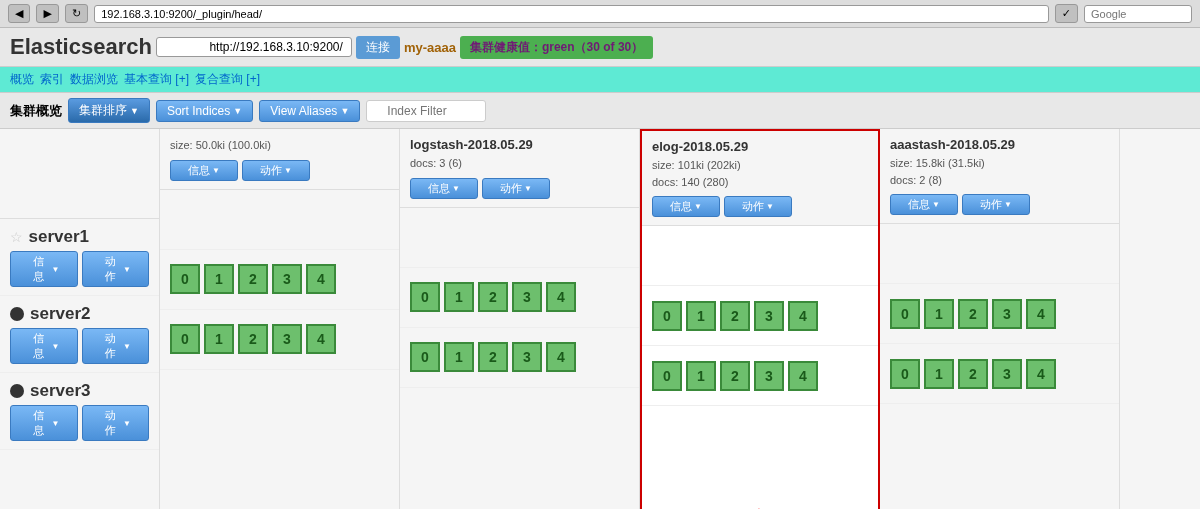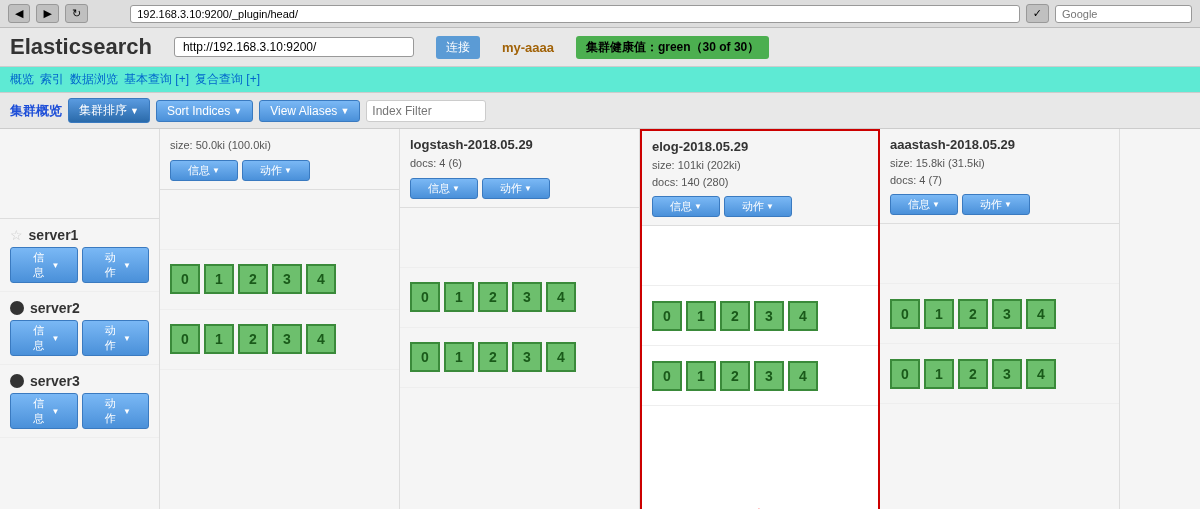--- a/index.html
+++ b/index.html
@@ -1,51 +1,51 @@
 <!DOCTYPE html>
 <html><head>
   <meta charset="utf-8">
   <style>
     * { box-sizing: border-box; margin: 0; padding: 0; }
     body { font-family: Arial, sans-serif; font-size: 12px; background: #f0f0f0; color: #333; }
 
     
     .browser-chrome { background: #ddd; padding: 4px 8px; display: flex; align-items: center; gap: 6px; border-bottom: 1px solid #bbb; }
     .nav-btn { background: #c0c0c0; border: 1px solid #999; border-radius: 3px; padding: 2px 6px; cursor: pointer; font-size: 11px; }
-    .address-bar { flex: 1; background: white; border: 1px solid #999; border-radius: 3px; padding: 2px 6px; font-size: 11px; margin-left: 36px; }
-    .search-bar { background: white; border: 1px solid #999; border-radius: 3px; padding: 2px 6px; font-size: 11px; width: 137px; }
-
-    
-    .app-header { background: #e8e8e8; padding: 6px 10px; display: flex; align-items: center; gap: 22px; border-bottom: 1px solid #ccc; }
+    .address-bar { flex: 1; background: white; border: 1px solid #999; border-radius: 3px; padding: 2px 6px; font-size: 11px; }
+    .search-bar { background: white; border: 1px solid #999; border-radius: 3px; padding: 2px 6px; font-size: 11px; width: 108px; }
+
+    
+    .app-header { background: #e8e8e8; padding: 6px 10px; display: flex; align-items: center; gap: 4px; border-bottom: 1px solid #ccc; }
     .app-title { font-size: 22px; font-weight: bold; color: #333; }
-    .server-input { border: 1px solid #999; border-radius: 3px; padding: 2px 8px; font-size: 12px; width: 240px; }
+    .server-input { border: 1px solid #999; border-radius: 3px; padding: 2px 8px; font-size: 12px; width: 196px; text-align: right; }
     .connect-btn { background: #5b9bd5; color: white; border: none; border-radius: 3px; padding: 3px 10px; cursor: pointer; font-size: 12px; }
     .cluster-name { font-size: 13px; font-weight: bold; color: #a16207; }
-    .status-badge { background: #4caf50; color: #000000; padding: 3px 10px; border-radius: 3px; font-size: 12px; font-weight: bold; }
+    .status-badge { background: #4caf50; color: #701a75; padding: 3px 10px; border-radius: 3px; font-size: 12px; font-weight: bold; }
 
     
     .nav-bar { background: #5eead4; padding: 4px 10px; display: flex; align-items: center; gap: 6px; border-bottom: 1px solid #ccc; }
     .nav-link { color: #0066cc; cursor: pointer; font-size: 12px; text-decoration: none; }
 
     
     .toolbar { background: #e8e8e8; padding: 5px 10px; display: flex; align-items: center; gap: 6px; border-bottom: 1px solid #ccc; }
-    .toolbar-label { font-weight: bold; font-size: 13px; color: #1d4ed8; }
+    .toolbar-label { font-weight: bold; font-size: 13px; color: #000000; }
     .toolbar-btn { background: linear-gradient(to bottom, #7ab8f5, #4a90d9); color: white; border: 1px solid #3a7ac0; border-radius: 3px; padding: 3px 10px; cursor: pointer; font-size: 12px; display: inline-flex; align-items: center; gap: 3px; }
     .toolbar-btn.active { background: linear-gradient(to bottom, #5a9be0, #2a6aaa); }
     .toolbar-btn .arrow { font-size: 9px; }
-    .index-filter-input { border: 1px solid #ccc; border-radius: 3px; padding: 3px 5px; font-size: 12px; width: 120px; color: #aaa; }
+    .index-filter-input { border: 1px solid #ccc; border-radius: 3px; padding: 3px 20px; font-size: 12px; width: 120px; color: #aaa; }
 
     
     .main-content { display: flex; background: #f5f5f5; min-height: 430px; }
 
     
     .server-list { width: 160px; background: #f5f5f5; border-right: 1px solid #ddd; flex-shrink: 0; }
     .server-item { padding: 8px 10px; border-bottom: 1px solid #eee; }
     .server-header { display: flex; align-items: center; gap: 6px; margin-bottom: 4px; }
-    .server-name { font-weight: bold; font-size: 14px; }
+    .server-name { font-weight: bold; font-size: 17px; }
     .star-icon { color: #ccc; font-size: 14px; cursor: pointer; }
     .dot-icon { width: 14px; height: 14px; background: #333; border-radius: 50%; display: inline-block; }
     .btn-group { display: flex; gap: 4px; margin-top: 2px; }
     .small-btn { background: linear-gradient(to bottom, #7ab8f5, #4a90d9); color: white; border: 1px solid #3a7ac0; border-radius: 3px; padding: 2px 17px; cursor: pointer; font-size: 11px; display: inline-flex; align-items: center; gap: 2px; }
     .small-btn .arrow { font-size: 8px; }
 
     
     .indices-area { flex: 1; display: flex; overflow: hidden; position: relative; }
 
     .index-column { min-width: 240px; border-right: 1px solid #ddd; background: #f5f5f5; }
@@ -189,21 +189,21 @@
           <div class="shard-box">2</div>
           <div class="shard-box">3</div>
           <div class="shard-box">4</div>
         </div>
       </div>
     </div>
 
     <div class="index-column" style="min-width: 240px;">
       <div class="index-header">
         <div class="index-name">logstash-2018.05.29</div>
-        <div class="index-meta">docs: 4 (6)</div>
+        <div class="index-meta">docs: 3 (6)</div>
         <div class="index-actions">
           <button class="small-btn">信息<span class="arrow">▼</span></button>
           <button class="small-btn">动作<span class="arrow">▼</span></button>
         </div>
       </div>
       <div class="server-row empty"></div>
       <div class="server-row">
         <div class="shards-row">
           <div class="shard-box">0</div>
           <div class="shard-box">1</div>
@@ -262,21 +262,21 @@
             </marker>
           </defs>
         </svg>
       </div>
     </div>
 
     <div class="index-column" style="min-width: 240px;">
       <div class="index-header">
         <div class="index-name">aaastash-2018.05.29</div>
         <div class="index-meta">size: 15.8ki (31.5ki)</div>
-        <div class="index-meta">docs: 4 (7)</div>
+        <div class="index-meta">docs: 2 (8)</div>
         <div class="index-actions">
           <button class="small-btn">信息<span class="arrow">▼</span></button>
           <button class="small-btn">动作<span class="arrow">▼</span></button>
         </div>
       </div>
       <div class="server-row empty"></div>
       <div class="server-row">
         <div class="shards-row">
           <div class="shard-box">0</div>
           <div class="shard-box">1</div>

